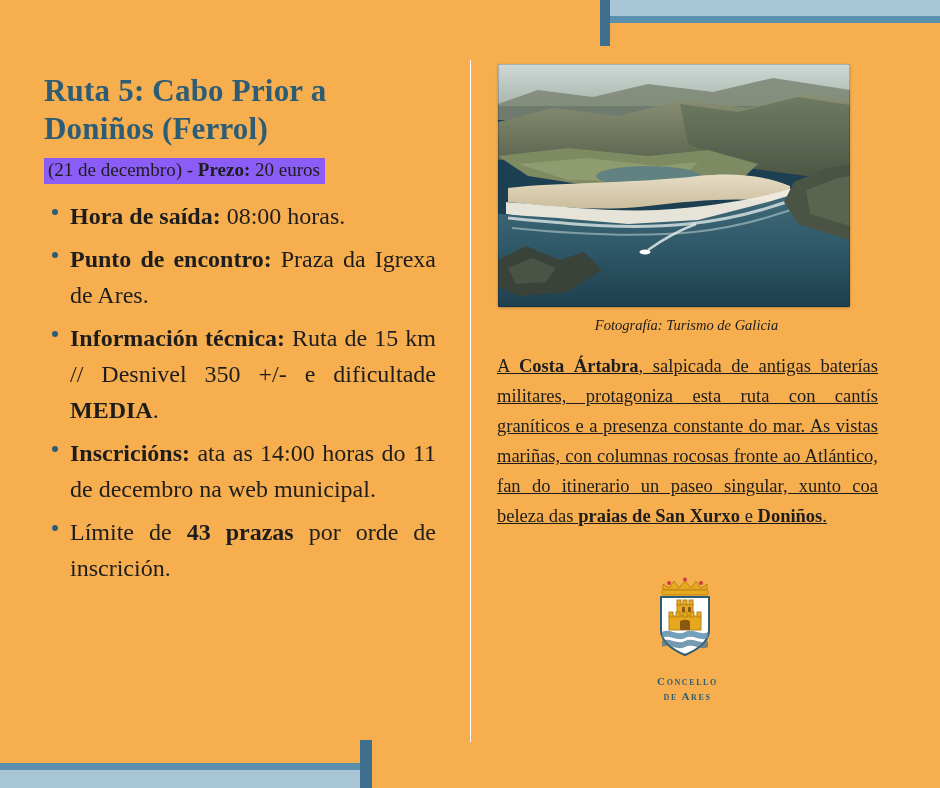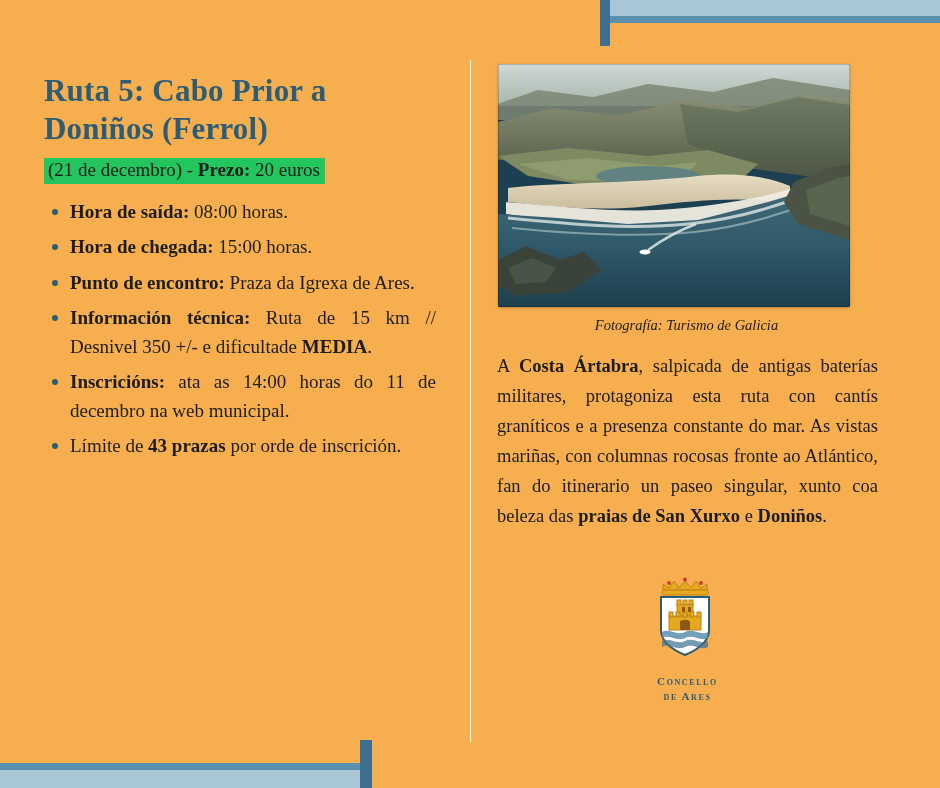--- a/index.html
+++ b/index.html
@@ -79,39 +79,39 @@
   #title {
     color: #2d5d74;
     font-size: 31px;
     font-weight: bold;
     line-height: 1.22;
     letter-spacing: 0.2px;
     margin: 0 0 10px 0;
   }
   #subtitle-wrap {
     display: inline-block;
-    background: #22c55e;
+    background: #8b5cf6;
     padding: 2px 5px 3px 4px;
     margin-bottom: 14px;
     font-size: 19px;
     color: #1d1d1d;
     line-height: 1.1;
   }
   #subtitle-wrap .bold { font-weight: bold; }
 
   ul#details {
     list-style: none;
     margin: 0;
     padding: 0;
   }
   ul#details li {
     position: relative;
     padding-left: 26px;
     margin-bottom: 7px;
-    font-size: 19px;
+    font-size: 24px;
     line-height: 1.5;
     color: #1d1d1d;
     text-align: justify;
     text-justify: inter-word;
   }
   ul#details li::before {
     content: "";
     position: absolute;
     left: 8px;
     top: 11px;
@@ -149,20 +149,21 @@
     color: #1d1d1d;
     margin: 10px 2px 0 0;
   }
   #body-text {
     margin-top: 18px;
     font-size: 18.5px;
     line-height: 1.62;
     color: #1d1d1d;
     text-align: justify;
     text-justify: inter-word;
+    text-decoration: underline;
   }
   #body-text b { font-weight: bold; }
 
   
   #crest {
     margin: 42px auto 0 auto;
     width: 110px;
     text-align: center;
     font-weight: bold;
   }
@@ -190,21 +191,20 @@
   <div id="left-col">
 
     <h1 id="title">Ruta 5: Cabo Prior a Doniños (Ferrol)</h1>
 
     <div id="subtitle-wrap">
       <span>(21 de decembro) - </span><span class="bold">Prezo:</span><span> 20  euros</span>
     </div>
 
     <ul id="details">
       <li><b>Hora de saída:</b><span> 08:00 horas.</span></li>
-      <li><b>Hora de chegada:</b><span> 15:00 horas.</span></li>
       <li><b>Punto de encontro:</b><span> Praza da Igrexa de Ares.</span></li>
       <li><b>Información técnica:</b><span> Ruta de 15 km // Desnivel 350 +/- e dificultade <b>MEDIA</b>.</span></li>
       <li><b>Inscricións:</b><span> ata as 14:00 horas do 11 de decembro na web municipal.</span></li>
       <li><b></b><span>Límite de <b>43 prazas</b> por orde de inscrición.</span></li>
     </ul>
 
   </div>
 
   <div id="divider"></div>
 

